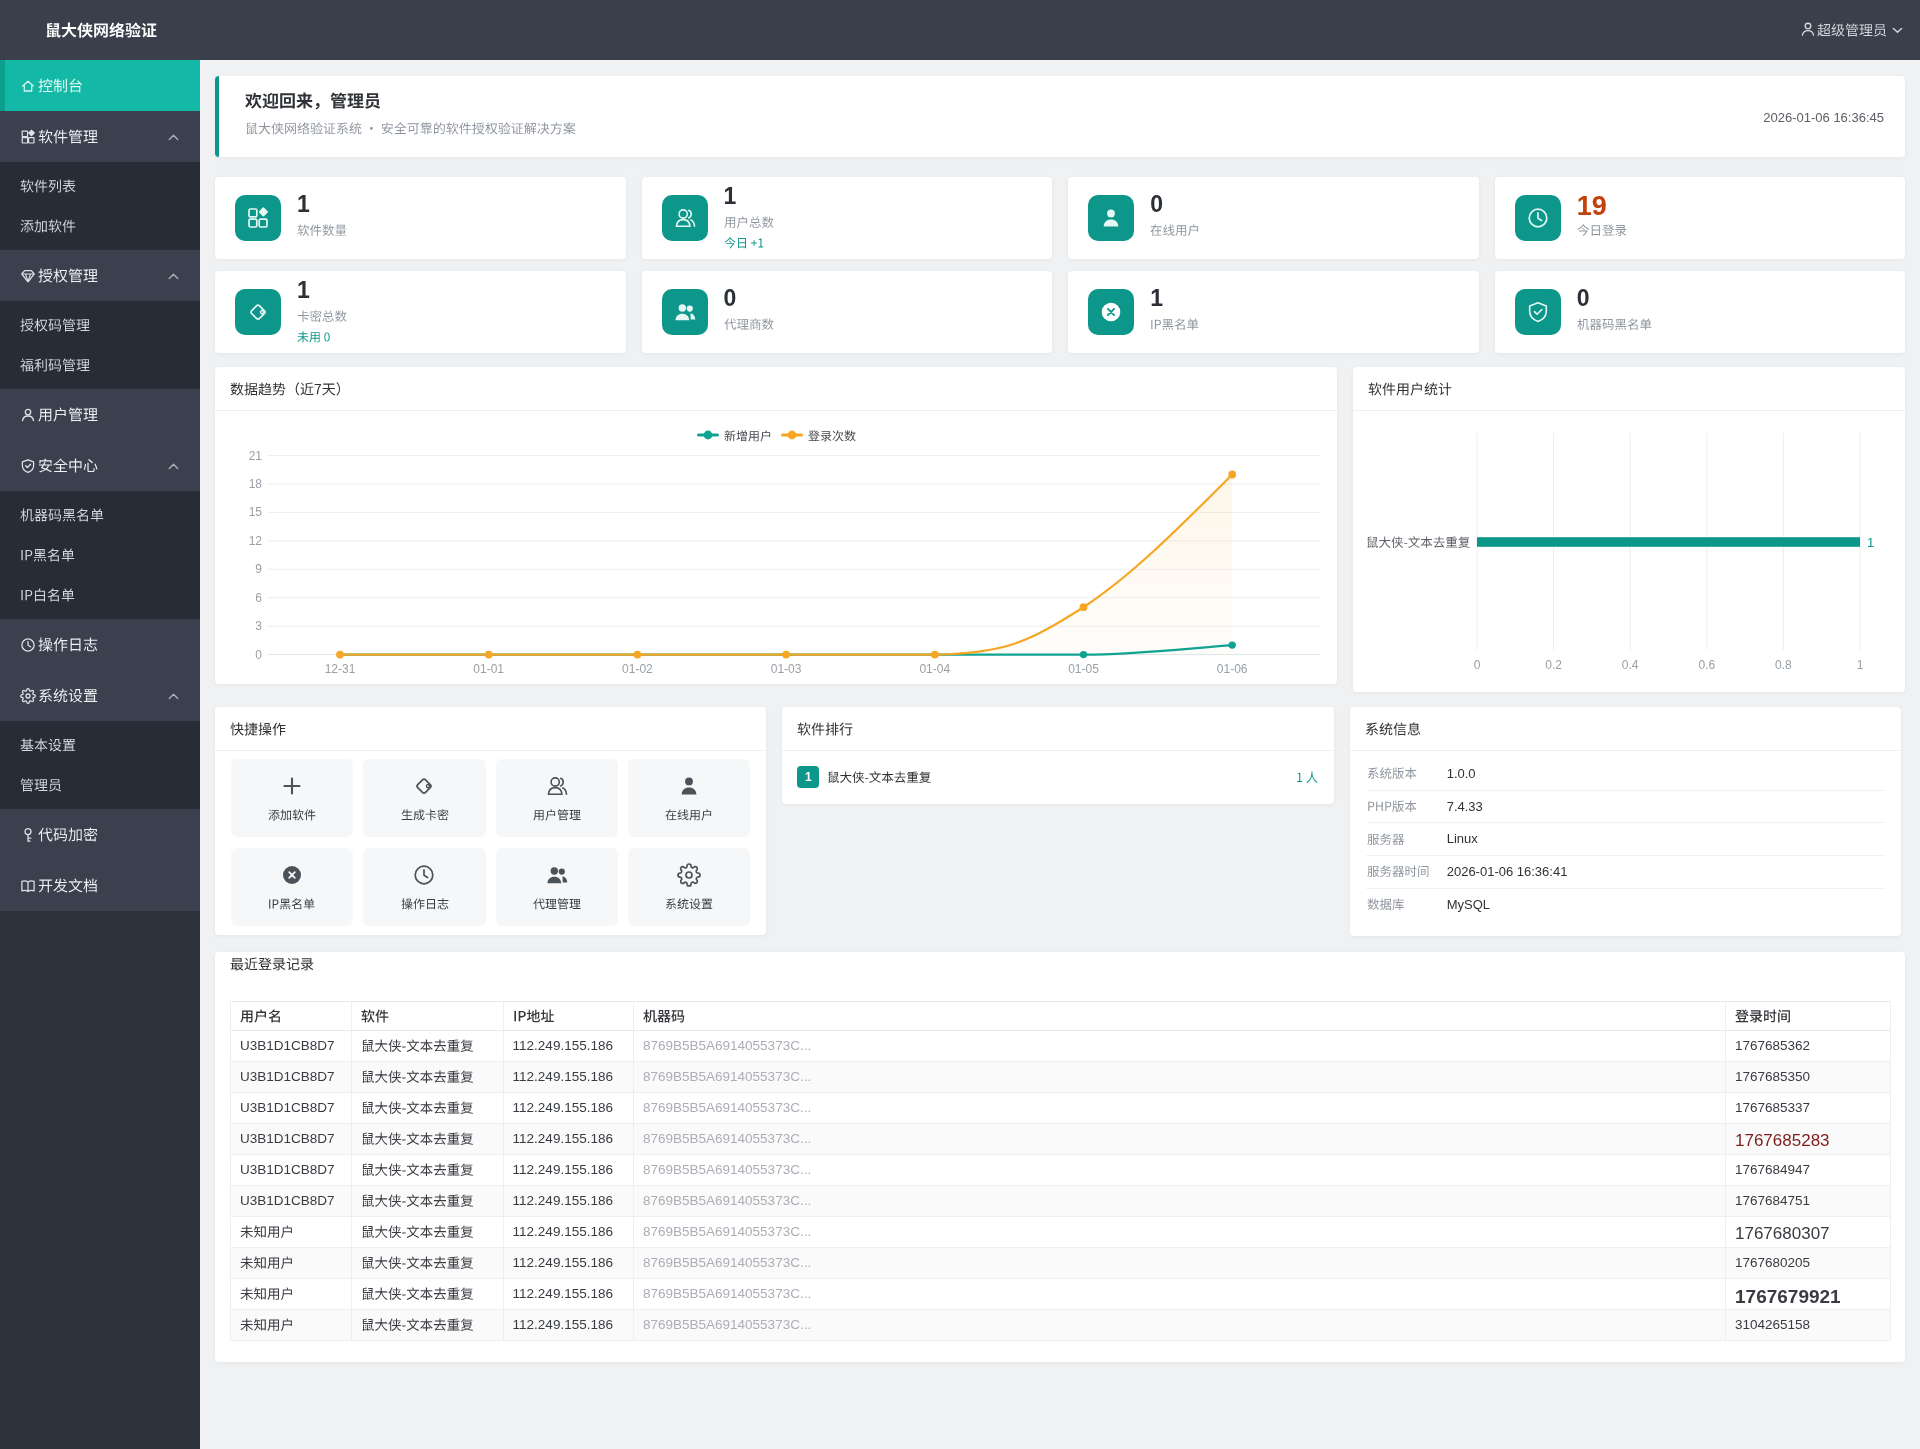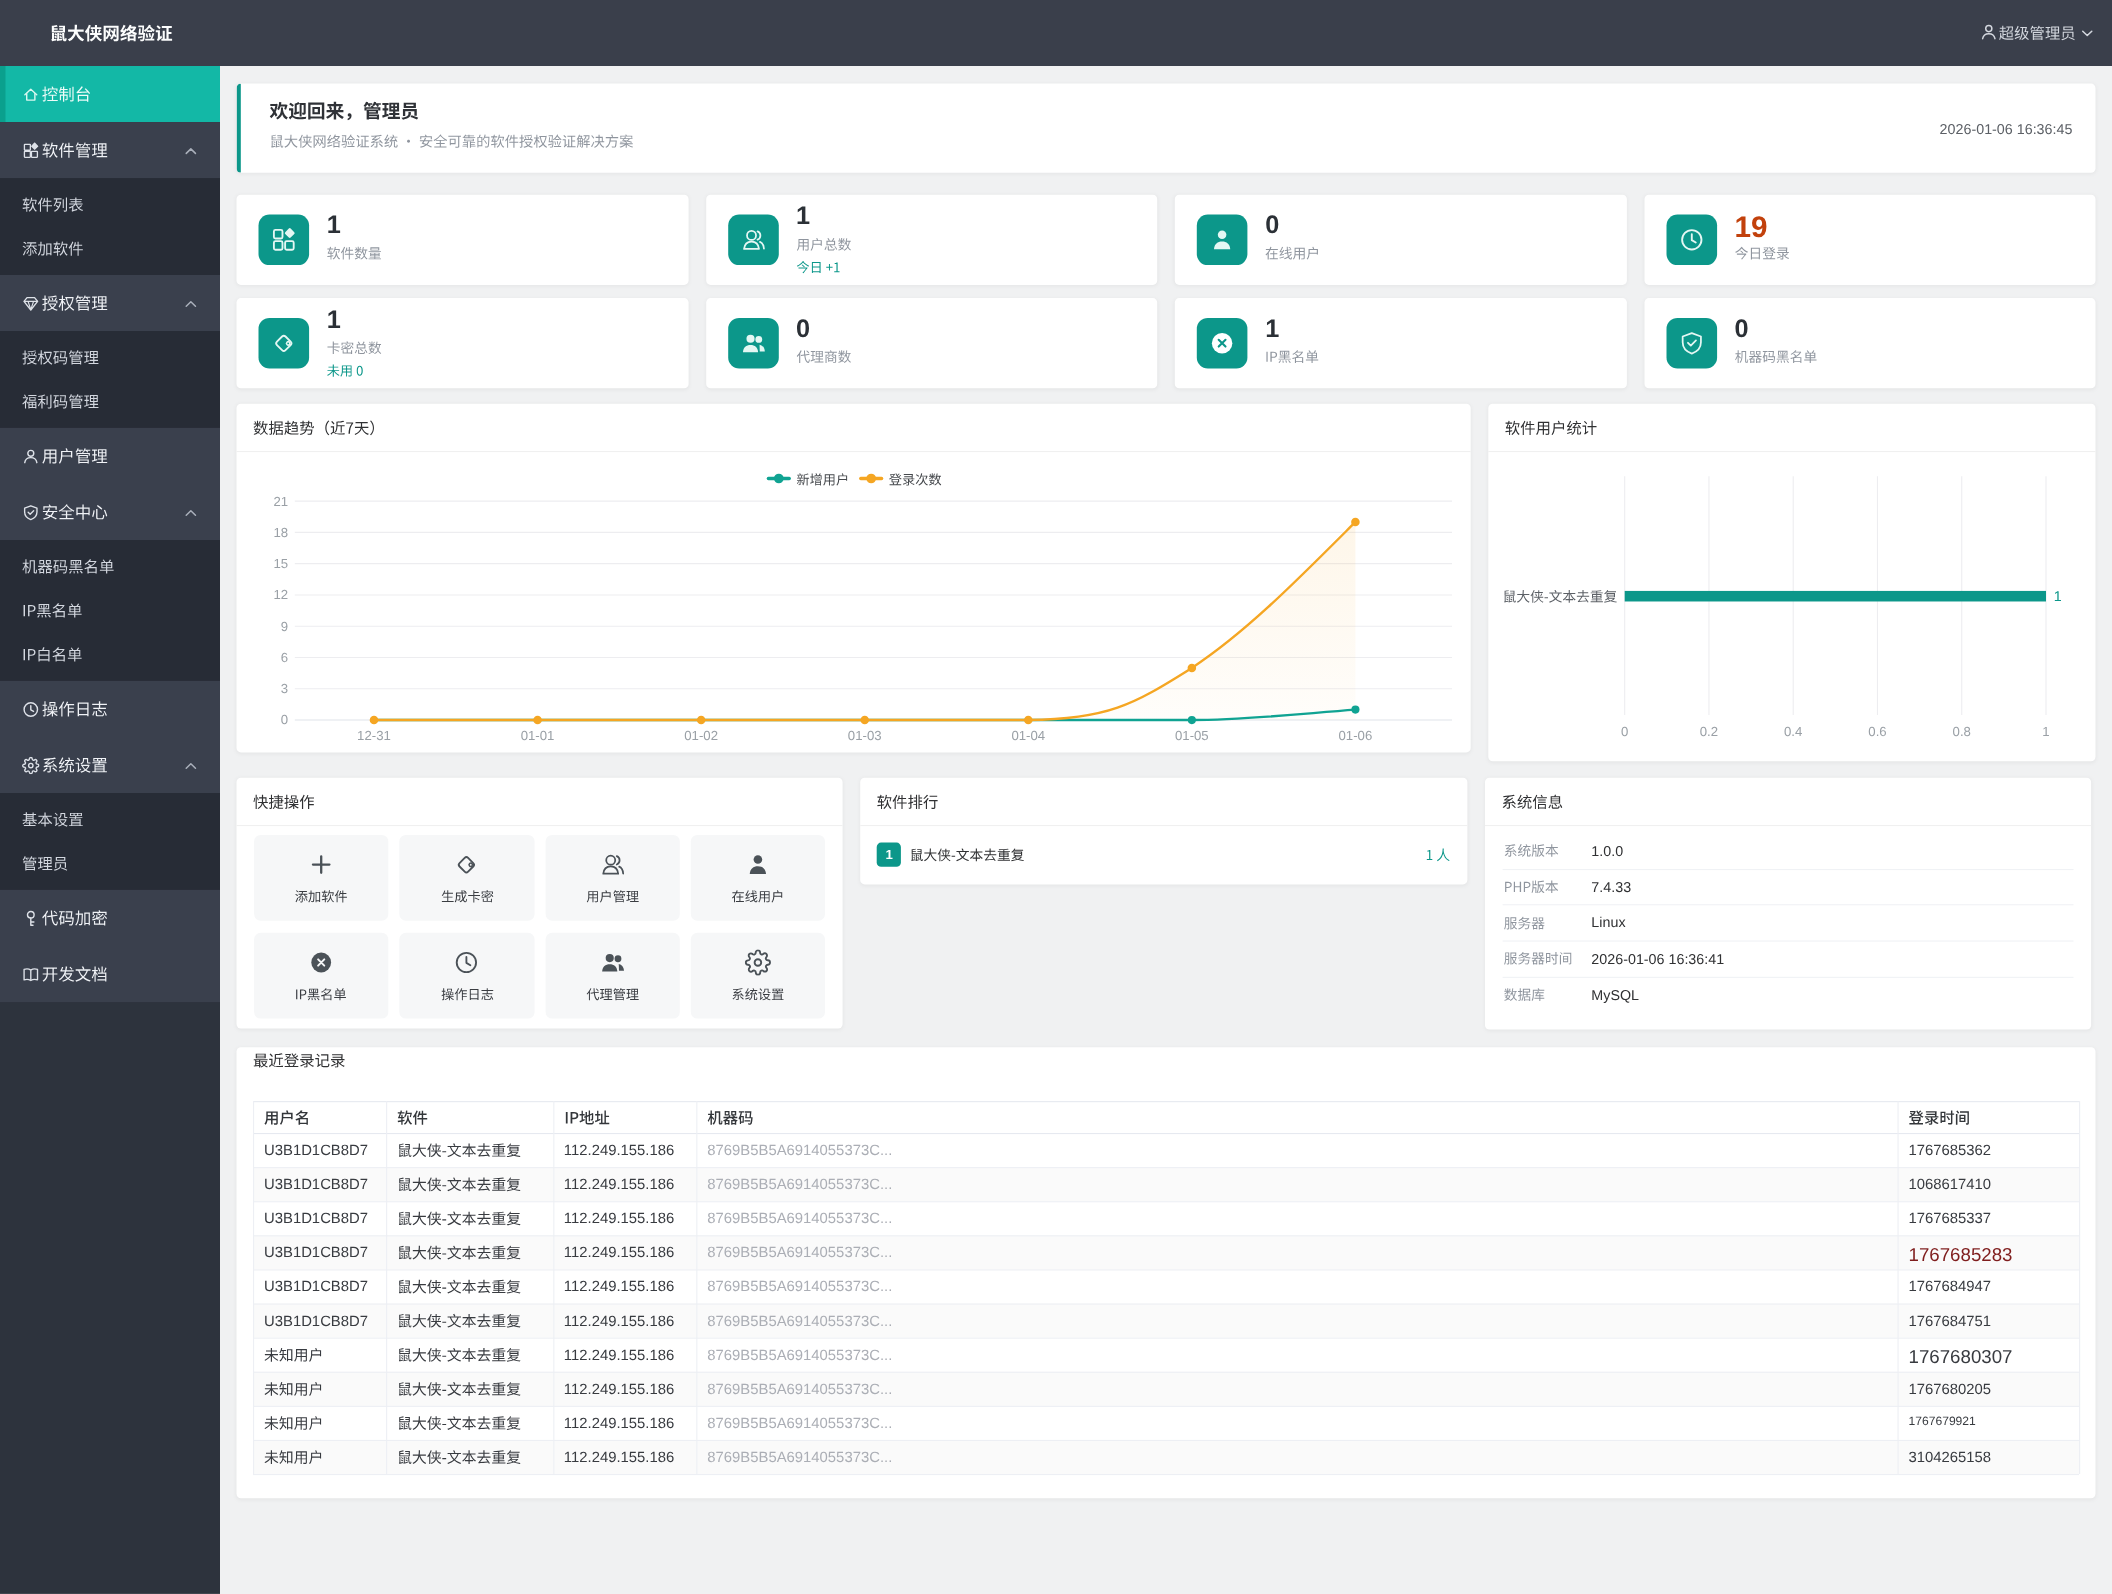--- a/index.html
+++ b/index.html
@@ -557,21 +557,21 @@
     </svg>
     <div class="a" style="left:512.6px;top:1039.0px;font-size:13.5px;color:#383b40;font-weight:400;">112.249.155.186</div>
     <div class="a" style="left:643.0px;top:1039.0px;font-size:13.5px;color:#abaeb5;font-weight:400;">8769B5B5A6914055373C...</div>
     <div class="a" style="left:1735.0px;top:1039.0px;font-size:13.5px;color:#383b40;font-weight:400;">1767685362</div>
     <div class="a" style="left:240.0px;top:1070.0px;font-size:13.5px;color:#383b40;font-weight:400;">U3B1D1CB8D7</div>
     <svg class="z" style="left:361.0px;top:1068.8px;" width="113" height="18" viewBox="0 -12.8 113 18">
       <use href="#t60" fill="#383b40"></use>
     </svg>
     <div class="a" style="left:512.6px;top:1070.0px;font-size:13.5px;color:#383b40;font-weight:400;">112.249.155.186</div>
     <div class="a" style="left:643.0px;top:1070.0px;font-size:13.5px;color:#abaeb5;font-weight:400;">8769B5B5A6914055373C...</div>
-    <div class="a" style="left:1735.0px;top:1070.0px;font-size:13.5px;color:#383b40;font-weight:400;">1068617410</div>
+    <div class="a" style="left:1735.0px;top:1070.0px;font-size:13.5px;color:#383b40;font-weight:400;">1767685350</div>
     <div class="a" style="left:240.0px;top:1101.0px;font-size:13.5px;color:#383b40;font-weight:400;">U3B1D1CB8D7</div>
     <svg class="z" style="left:361.0px;top:1099.8px;" width="113" height="18" viewBox="0 -12.8 113 18">
       <use href="#t60" fill="#383b40"></use>
     </svg>
     <div class="a" style="left:512.6px;top:1101.0px;font-size:13.5px;color:#383b40;font-weight:400;">112.249.155.186</div>
     <div class="a" style="left:643.0px;top:1101.0px;font-size:13.5px;color:#abaeb5;font-weight:400;">8769B5B5A6914055373C...</div>
     <div class="a" style="left:1735.0px;top:1101.0px;font-size:13.5px;color:#383b40;font-weight:400;">1767685337</div>
     <div class="a" style="left:240.0px;top:1132.0px;font-size:13.5px;color:#383b40;font-weight:400;">U3B1D1CB8D7</div>
     <svg class="z" style="left:361.0px;top:1130.8px;" width="113" height="18" viewBox="0 -12.8 113 18">
       <use href="#t60" fill="#383b40"></use>
@@ -612,21 +612,21 @@
     <div class="a" style="left:643.0px;top:1256.0px;font-size:13.5px;color:#abaeb5;font-weight:400;">8769B5B5A6914055373C...</div>
     <div class="a" style="left:1735.0px;top:1256.0px;font-size:13.5px;color:#383b40;font-weight:400;">1767680205</div>
     <svg class="z" style="left:240.0px;top:1285.8px;" width="54" height="18" viewBox="0 -12.8 54 18">
       <use href="#t61" fill="#383b40"></use>
     </svg>
     <svg class="z" style="left:361.0px;top:1285.8px;" width="113" height="18" viewBox="0 -12.8 113 18">
       <use href="#t60" fill="#383b40"></use>
     </svg>
     <div class="a" style="left:512.6px;top:1287.0px;font-size:13.5px;color:#383b40;font-weight:400;">112.249.155.186</div>
     <div class="a" style="left:643.0px;top:1287.0px;font-size:13.5px;color:#abaeb5;font-weight:400;">8769B5B5A6914055373C...</div>
-    <div class="a" style="left:1735.0px;top:1287.0px;font-size:11px;color:#383b40;font-weight:400;">1767679921</div>
+    <div class="a" style="left:1735.0px;top:1287.0px;font-size:19px;color:#383b40;font-weight:700;">1767679921</div>
     <svg class="z" style="left:240.0px;top:1316.8px;" width="54" height="18" viewBox="0 -12.8 54 18">
       <use href="#t61" fill="#383b40"></use>
     </svg>
     <svg class="z" style="left:361.0px;top:1316.8px;" width="113" height="18" viewBox="0 -12.8 113 18">
       <use href="#t60" fill="#383b40"></use>
     </svg>
     <div class="a" style="left:512.6px;top:1318.0px;font-size:13.5px;color:#383b40;font-weight:400;">112.249.155.186</div>
     <div class="a" style="left:643.0px;top:1318.0px;font-size:13.5px;color:#abaeb5;font-weight:400;">8769B5B5A6914055373C...</div>
     <div class="a" style="left:1735.0px;top:1318.0px;font-size:13.5px;color:#383b40;font-weight:400;">3104265158</div>
 </div>

